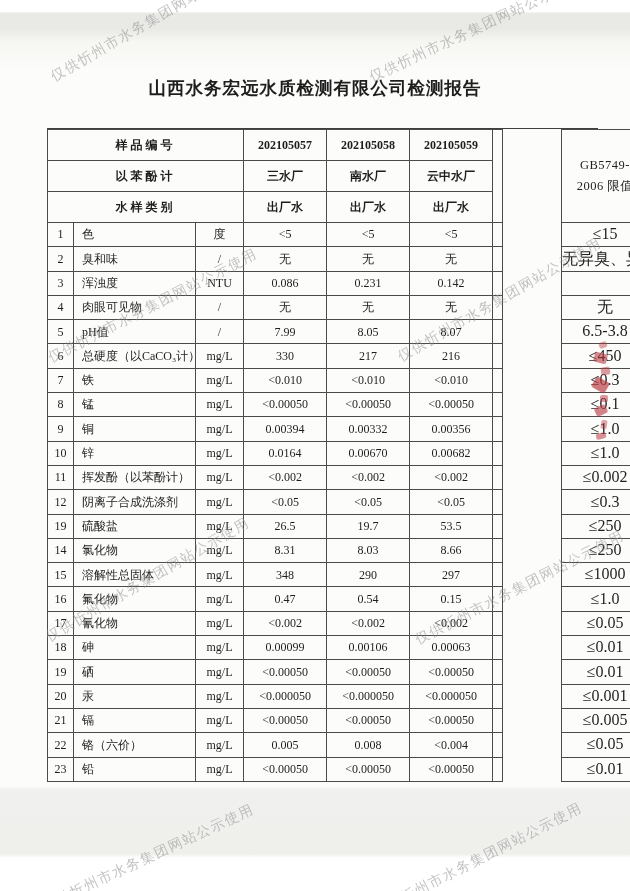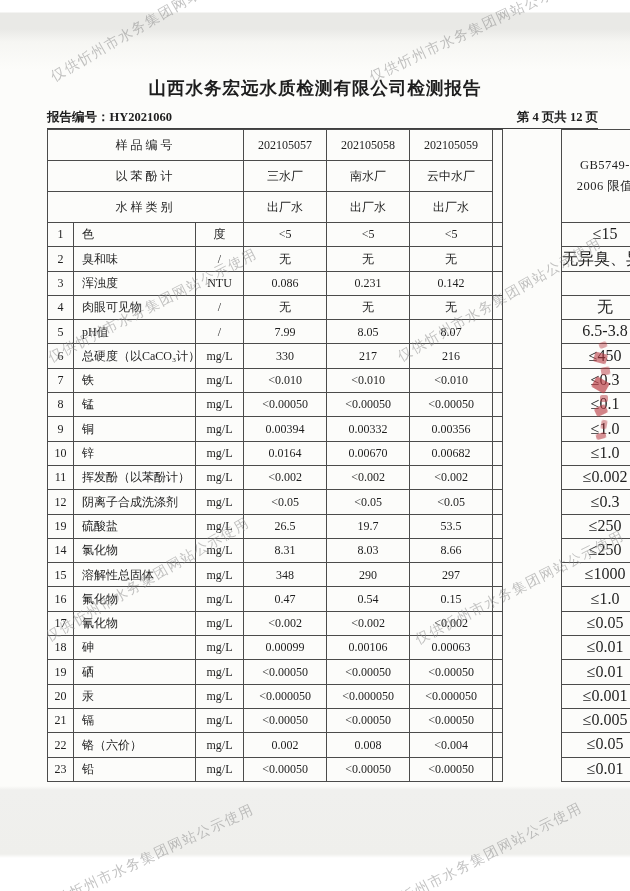--- a/index.html
+++ b/index.html
@@ -22,21 +22,21 @@
     justify-content:space-between;font-size:12.5px;font-weight:600;z-index:2;}
   .rule{position:absolute;top:128px;left:47px;width:551px;height:0;
     border-top:1.3px solid #3f3f3f;z-index:3;}
   
   table{border-collapse:collapse;table-layout:fixed;position:absolute;top:129px;z-index:2;background:transparent;}
   .main-table{left:47px;width:455px;}
   .limit-table{left:535px;width:87px;margin-left:26px;}
   td{border:1px solid var(--table-border,#4b4b4b);text-align:center;vertical-align:middle;
      font-size:12px;line-height:1.05;padding:0;overflow:hidden;white-space:nowrap;}
   tr{height:24.3px;}
-  tr.hrow{height:31px;}
+  tr.hrow{height:31px;font-weight:bold;}
   .hlabel{letter-spacing:3px;}
   .col-name{text-align:left;padding-left:8px;}
   .col-limit{font-size:16px;}
   .limit-head{font-size:12.5px;}
   .limit-head div{margin:7px 0;letter-spacing:.5px;}
   
   .stamp{position:absolute;left:592px;top:340px;width:28px;height:112px;z-index:7;}
   .stamp span{position:absolute;display:block;background:var(--seal-red,#b93a42);
     border-radius:2px;filter:blur(.6px);}
   .s1{left:7px;top:2px;width:8px;height:6px;opacity:.45;transform:rotate(-20deg);}
@@ -56,24 +56,20 @@
   <div class="wm" style="left:153px;top:20px;transform:translate(-50%,-50%) rotate(-30deg);">仅供忻州市水务集团网站公示使用</div>
   <div class="wm" style="left:476px;top:29px;transform:translate(-50%,-50%) rotate(-25deg);">仅供忻州市水务集团网站公示使用</div>
   <div class="wm" style="left:153px;top:306px;">仅供忻州市水务集团网站公示使用</div>
   <div class="wm" style="left:500px;top:300px;transform:translate(-50%,-50%) rotate(-30deg);">仅供忻州市水务集团网站公示使用</div>
   <div class="wm" style="left:148px;top:580px;transform:translate(-50%,-50%) rotate(-30deg);">仅供忻州市水务集团网站公示使用</div>
   <div class="wm" style="left:520px;top:588px;">仅供忻州市水务集团网站公示使用</div>
   <div class="wm" style="left:148px;top:858px;transform:translate(-50%,-50%) rotate(-25deg);">仅供忻州市水务集团网站公示使用</div>
   <div class="wm" style="left:478px;top:860px;">仅供忻州市水务集团网站公示使用</div>
 
   <div class="title">山西水务宏远水质检测有限公司检测报告</div>
-  <div class="meta">
-    <span>报告编号：HY2021060</span>
-    <span>第 4 页共 12 页</span>
-  </div>
   <div class="rule"></div>
 
   <table class="main-table">
     <colgroup>
       <col style="width:26px">
         <col style="width:122px">
         <col style="width:48px">
       <col style="width:83px">
         <col style="width:83px">
         <col style="width:83px">
@@ -287,21 +283,21 @@
           <td class="col-unit">mg/L</td>
           <td class="col-val">&lt;0.00050</td>
           <td class="col-val">&lt;0.00050</td>
           <td class="col-val">&lt;0.00050</td>
           <td class="col-spacer"></td>
         </tr>
         <tr>
           <td class="col-no">22</td>
           <td class="col-name">铬（六价）</td>
           <td class="col-unit">mg/L</td>
-          <td class="col-val">0.002</td>
+          <td class="col-val">0.005</td>
           <td class="col-val">0.008</td>
           <td class="col-val">&lt;0.004</td>
           <td class="col-spacer"></td>
         </tr>
         <tr>
           <td class="col-no">23</td>
           <td class="col-name">铅</td>
           <td class="col-unit">mg/L</td>
           <td class="col-val">&lt;0.00050</td>
           <td class="col-val">&lt;0.00050</td>

